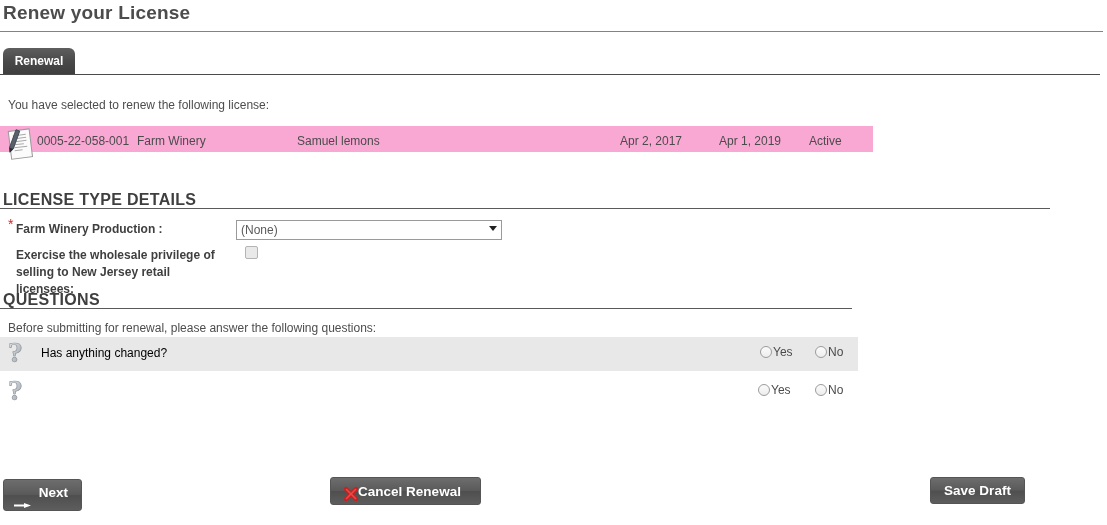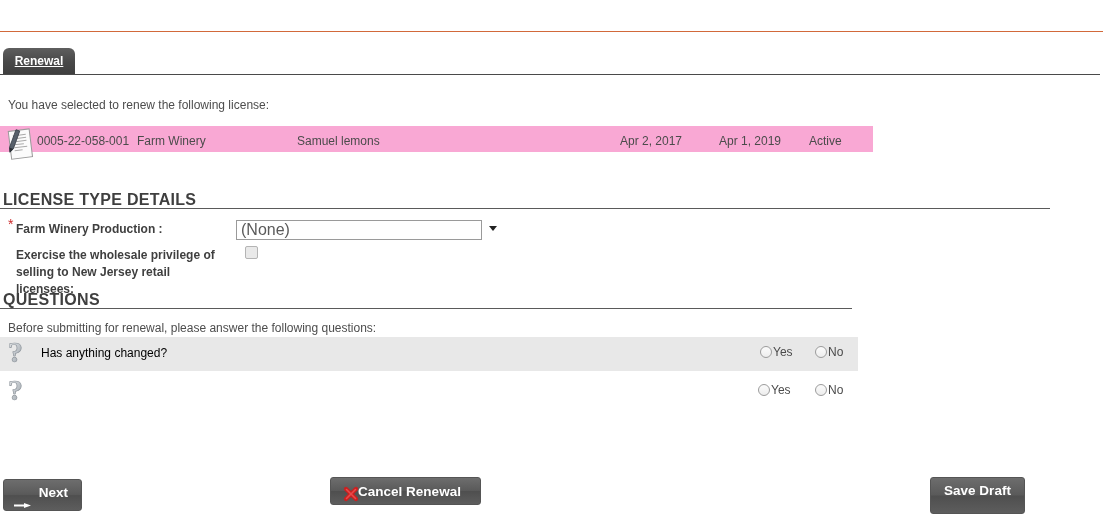--- a/index.html
+++ b/index.html
@@ -52,21 +52,20 @@
     width: 72px;
     height: 26px;
     background: linear-gradient(to bottom, #5e5e5e 0%, #484848 55%, #3f3f3f 100%);
     border-radius: 6px 6px 0 0;
     color: #ffffff;
     font-size: 12px;
     font-weight: bold;
     line-height: 26px;
     text-align: center;
     box-sizing: border-box;
-    text-decoration: underline;
   }
   #tab-rule {
     position: absolute;
     left: 0; top: 26px;
     width: 1100px;
     height: 1px;
     background: #4a4a4a;
   }
 
   
@@ -154,27 +153,27 @@
   #fw-label {
     position: absolute;
     left: 16px; top: 222px;
     font-size: 12px;
     font-weight: bold;
     color: #3f3f3f;
   }
   #fw-select {
     position: absolute;
     left: 236px; top: 220px;
-    width: 246px;
+    width: 266px;
     height: 20px;
     box-sizing: border-box;
     border: 1px solid #9a9a9a;
     background: #ffffff;
     font-family: "Liberation Sans", sans-serif;
-    font-size: 16px;
+    font-size: 12px;
     color: #5a5a5a;
     padding: 0 18px 0 4px;
     line-height: 18px;
     -webkit-appearance: none;
     -moz-appearance: none;
     appearance: none;
     border-radius: 0;
   }
   #fw-arrow {
     position: absolute;
@@ -300,28 +299,29 @@
     line-height: 27px;
     padding-left: 8px;
   }
   #cancel-x {
     position: absolute;
     left: 12px; top: 6px;
     width: 16px; height: 16px;
   }
   #btn-save {
     left: 930px; top: 477px;
-    width: 95px; height: 37px;
+    width: 95px; height: 27px;
     line-height: 26px;
   }
 </style>
 </head>
 <body>
 
 <div id="page-title-wrap">
+  <div id="page-title">Renew your License</div>
   <div id="title-rule"></div>
 </div>
 
 <div id="tab-strip">
   <div id="tab-renewal">Renewal</div>
   <div id="tab-rule"></div>
 </div>
 
 <div id="intro-text">You have selected to renew the following license:</div>
 

